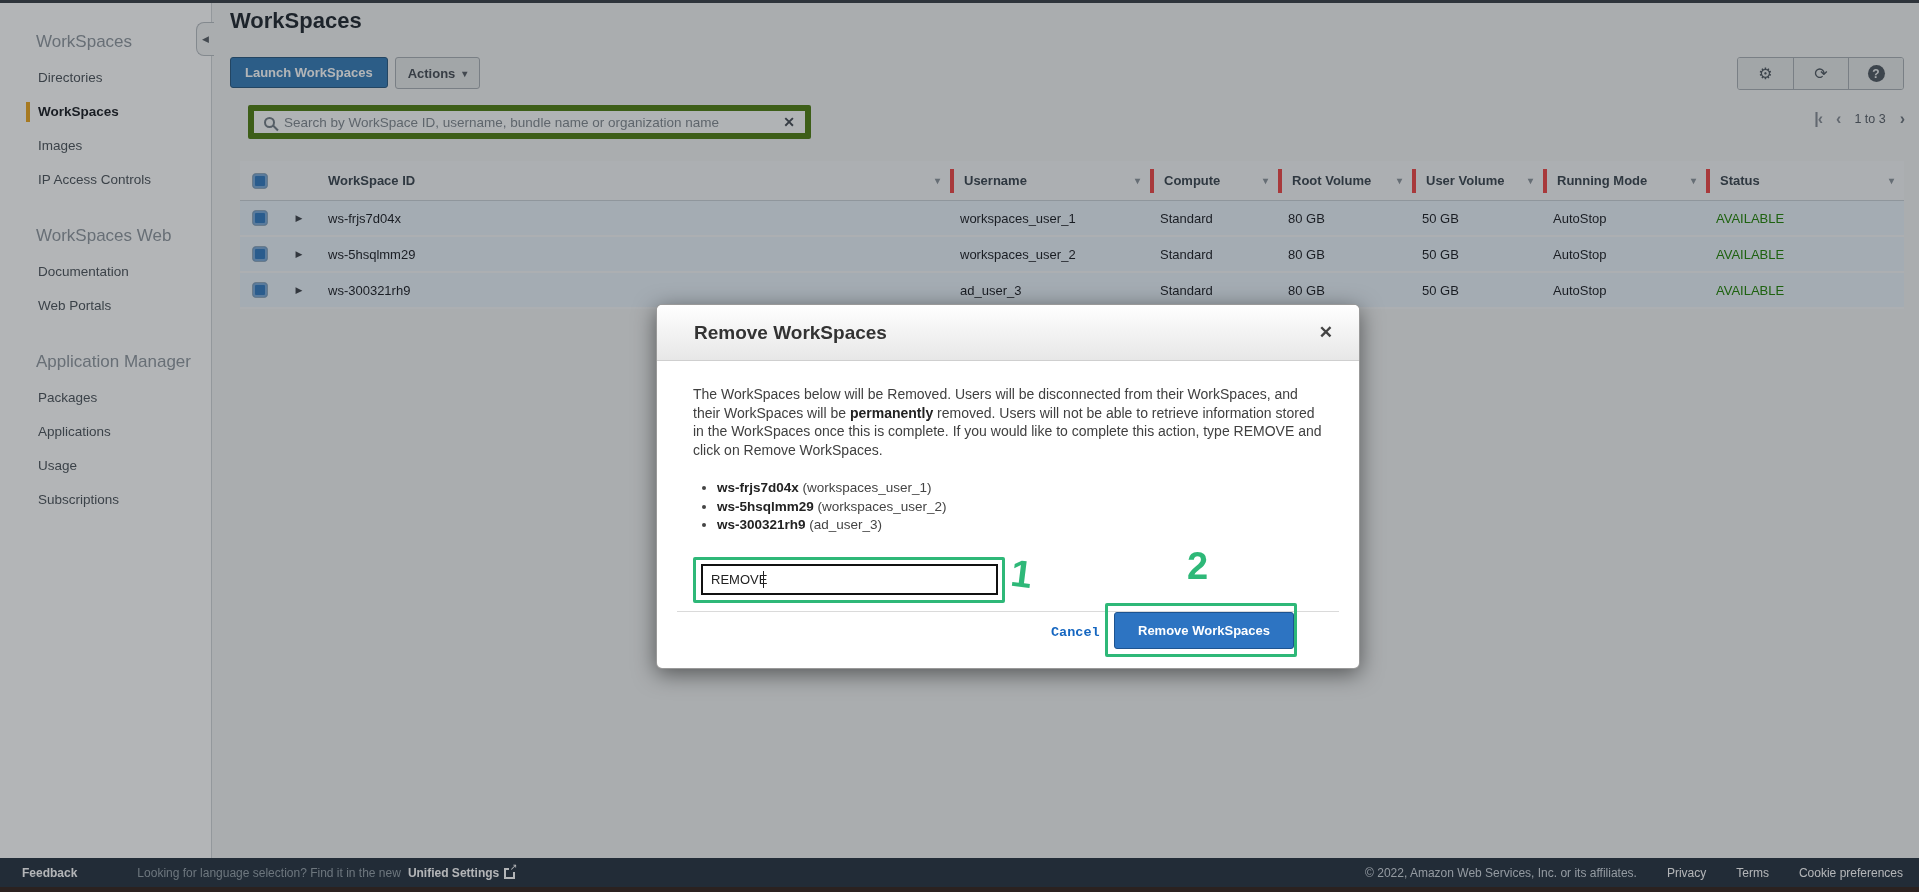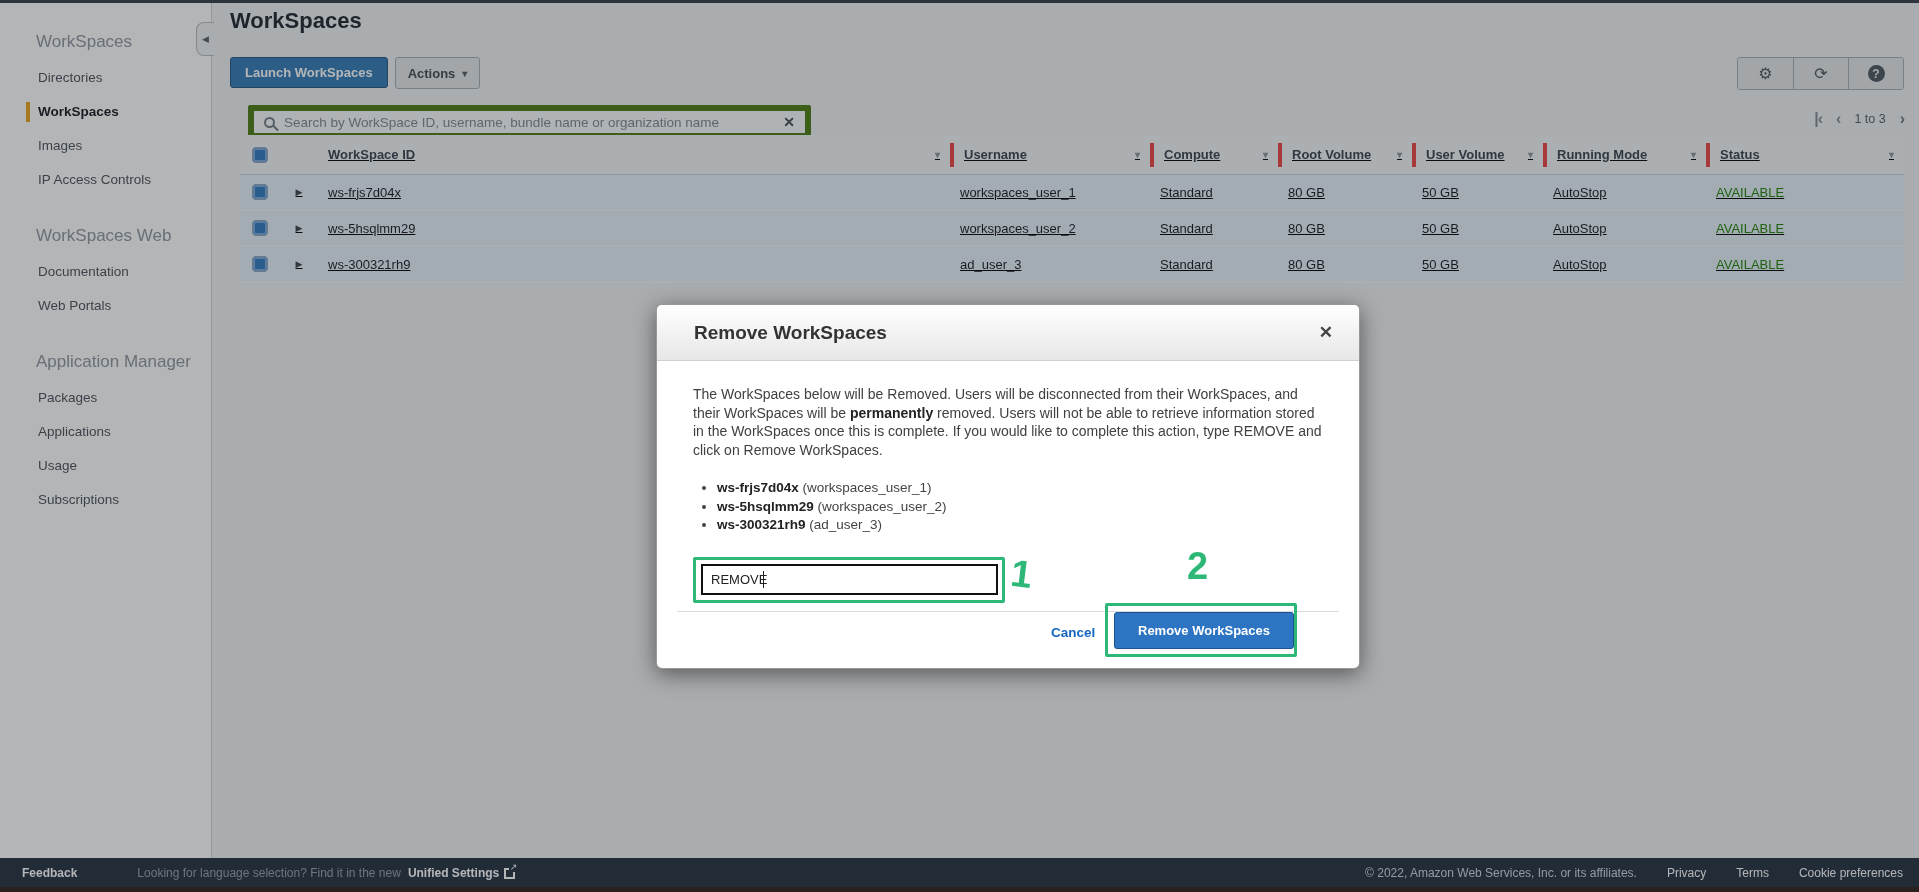--- a/index.html
+++ b/index.html
@@ -46,21 +46,21 @@
   .search-box input { flex:1; border:none; outline:none; background:transparent; font-size:13.5px; color:#333; font-family:inherit; }
   .search-box input::placeholder { color:#7e868d; opacity:1; }
   .clear-x { font-size:14px; color:#434a52; font-weight:bold; cursor:pointer; flex:none; }
 
   .pagination { position:absolute; top:108px; right:15px; display:flex; align-items:center; gap:14px;
     font-size:12.5px; color:#545b64; }
   .pg-ctl { font-size:16px; font-weight:bold; color:#848b93; cursor:pointer; line-height:1; letter-spacing:-1px; }
   .pg-ctl.dark { color:#6a727b; }
 
   
-  .table { position:absolute; top:132px; left:27px; right:15px;text-decoration:underline; }
+  .table { position:absolute; top:158px; left:27px; right:15px; }
   .trow { display:grid; grid-template-columns:40px 38px 1fr 200px 128px 134px 131px 163px 198px; align-items:center; }
   .thead { height:40px; background:#f5f6f7; border-bottom:1px solid #c9d0d6; }
   .th { font-size:13px; font-weight:bold; color:#37424c; display:flex; align-items:center; justify-content:space-between;
     padding:0 10px; height:24px; }
   .th.sep { border-left:4px solid #ef4444; }
   .sort { font-size:10px; color:#8a939b; }
   .drow { height:36px; background:#e9f1f9; border-bottom:2px solid #f4f6f8; font-size:13px; color:#16191f; cursor:pointer; }
   .cell { padding:0 10px; }
   .cb { width:16px; height:16px; margin:0 auto; border-radius:4px; background:#3079c0; border:1px solid #8fa7bc;
     box-shadow:inset 0 0 0 2px rgba(255,255,255,.35); cursor:pointer; }
@@ -98,21 +98,21 @@
   .anno-input { left:36px; top:252px; width:312px; height:46px; }
   .anno-btn { left:448px; top:298px; width:192px; height:54px; }
   .confirm-input { position:absolute; left:44px; top:259px; width:297px; height:31px; border:2px solid #111;
     font-family:inherit; font-size:13px; color:#222; padding:0 8px; outline:none; z-index:56; }
   .fake-caret { position:absolute; left:106px; top:266px; width:1px; height:17px; background:#222; z-index:57; }
   .anno-num { position:absolute; font-size:38px; font-weight:bold; color:#2eb878; z-index:56;
     text-shadow:-2px 0 0 #fff, 2px 0 0 #fff, 0 -2px 0 #fff, 0 2px 0 #fff, -1px -1px 0 #fff, 1px 1px 0 #fff; }
   .num1 { left:354px; top:248px; transform:rotate(7deg); }
   .num2 { left:530px; top:240px; }
   .modal-sep { position:absolute; left:20px; right:20px; top:306px; height:1px; background:#dadada; }
-  .cancel-link { position:absolute; left:394px; top:320px; font-size:13.5px; font-weight:bold; color:#1566c0; cursor:pointer; z-index:54; }
+  .cancel-link { position:absolute; left:394px; top:320px; font-size:13.5px; font-weight:bold; color:#1566c0; cursor:pointer; z-index:54;font-family:Liberation Mono, monospace; }
   .btn-remove { position:absolute; left:457px; top:307px; width:180px; height:37px; background:#2d74c2; border:1px solid #1d5390;
     border-radius:3px; color:#fff; font-size:13px; font-weight:bold; display:flex; align-items:center; justify-content:center;
     cursor:pointer; z-index:56; }
 </style>
 </head>
 <body>
 
 <div class="top-strip"></div>
 
 <nav class="sidebar">

